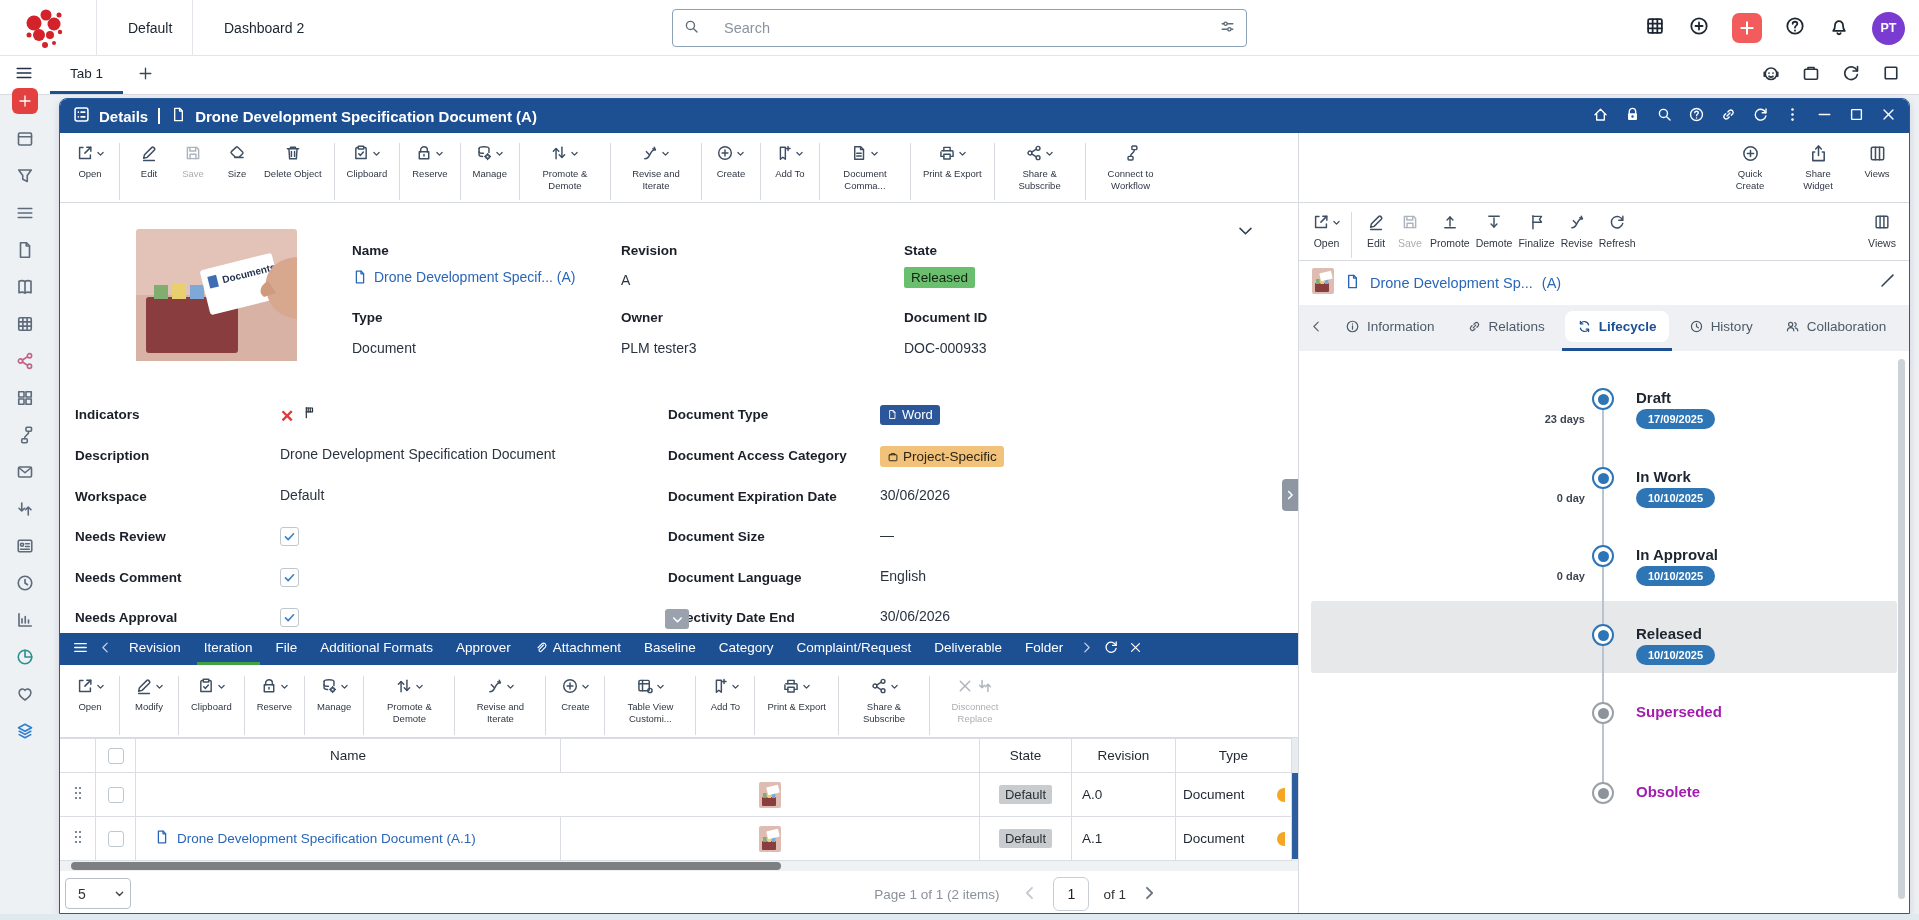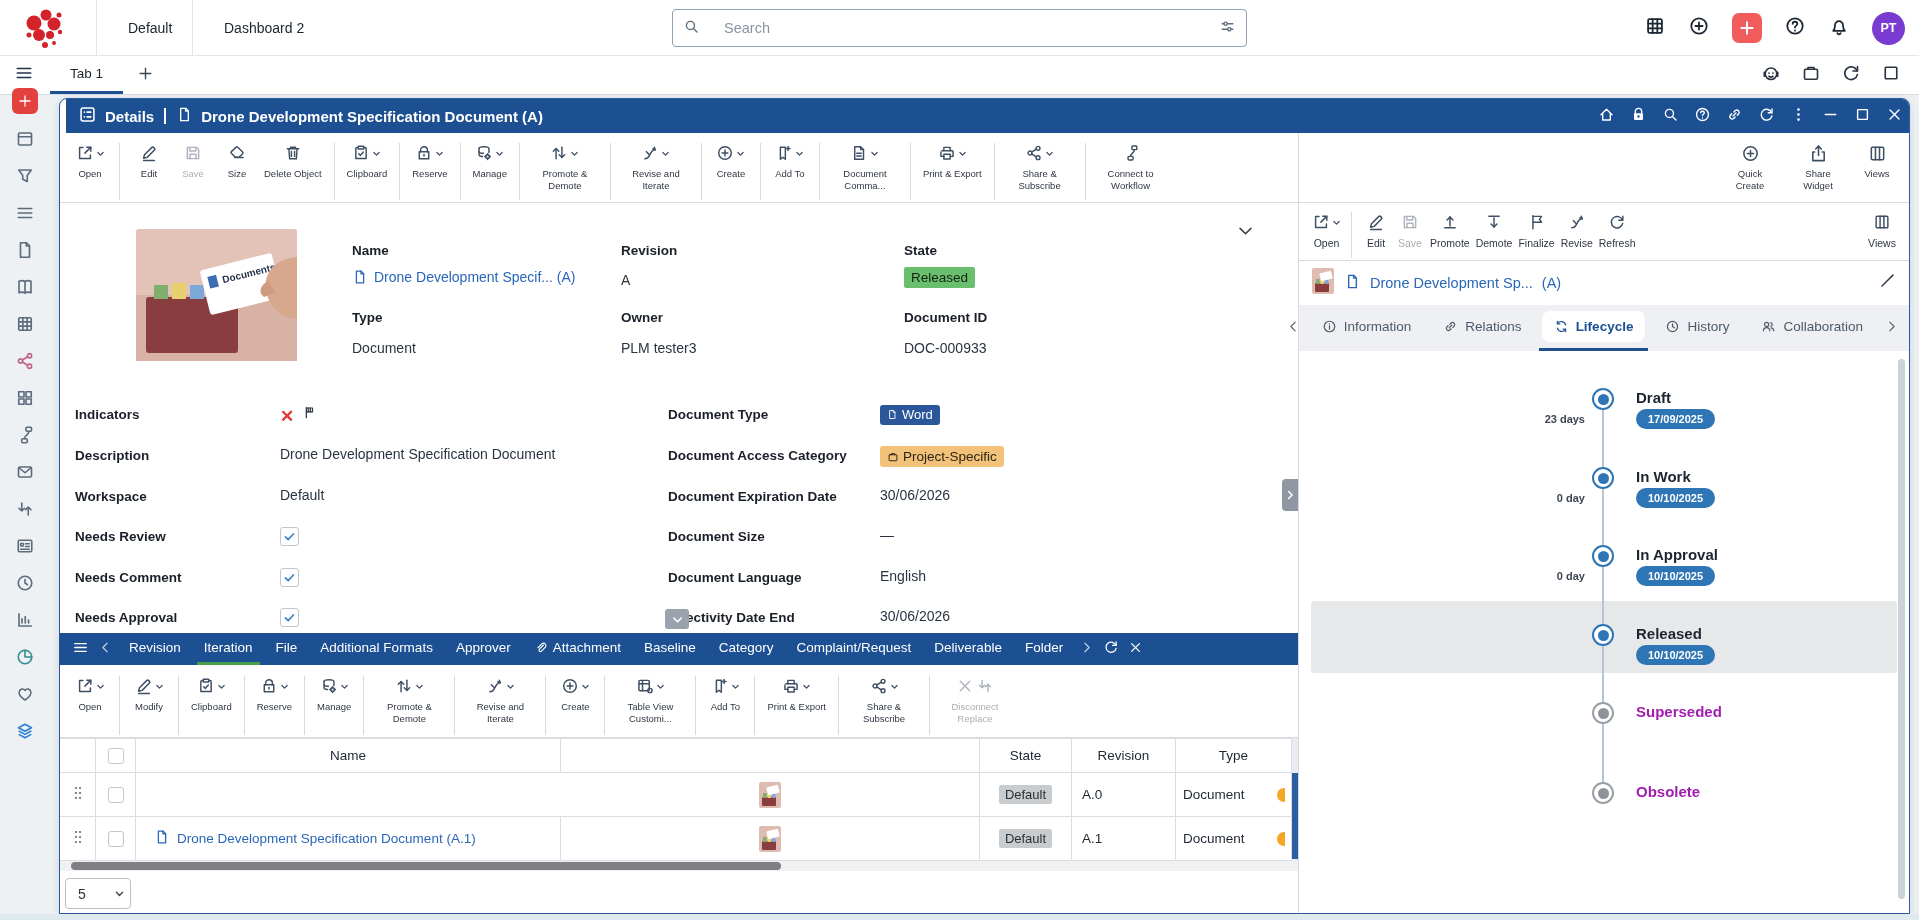--- a/index.html
+++ b/index.html
@@ -27,21 +27,21 @@
   #tab-add { margin-left:14px; color:#3a4654; }
   #tabbar-icons { margin-left:auto; display:flex; gap:20px; padding-right:18px; color:#2a3441; }
 
   
   #rail { position:absolute; left:4px; top:88px; width:42px; display:flex; flex-direction:column; align-items:center; gap:13px; }
   .rail-btn { width:24px; height:24px; display:flex; align-items:center; justify-content:center; color:#5d6b7b; }
   .rail-red { width:26px; height:26px; background:#e34040; border-radius:6px; color:#fff; }
 
   
   #win { position:absolute; left:59px; top:98px; width:1851px; height:816px; background:#fff; border:1px solid #2a5a9e; border-radius:8px 8px 0 0; box-shadow:0 2px 8px rgba(20,40,80,.15); overflow:hidden; }
-  #win-header { position:absolute; left:0; top:0; width:100%; height:34px; background:#1d5093; color:#fff; display:flex; align-items:center; padding:0 12px;margin-left:6px; }
+  #win-header { position:absolute; left:0; top:0; width:100%; height:34px; background:#1d5093; color:#fff; display:flex; align-items:center; padding:0 12px; }
   #win-header .ttl { font-size:15px; font-weight:bold; margin-left:8px; white-space:nowrap; }
   #win-header .sep { width:2px; height:16px; background:#fff; margin:0 10px; }
   #win-hicons { margin-left:auto; display:flex; align-items:center; gap:15px; color:#fff; }
 
   #win-toolbar { position:absolute; left:0; top:34px; width:1238px; height:70px; border-bottom:1px solid #d7dbe0; display:flex; align-items:flex-start; padding:8px 4px 0 8px; overflow:hidden; }
   .tbtn { display:flex; flex-direction:column; align-items:center; gap:5px; min-width:44px; padding:2px 5px; color:#3f4f63; cursor:pointer; }
   .tbtn.dis { opacity:.42; }
   .tic { display:flex; align-items:center; gap:2px; height:20px; }
   .tlb { font-size:9.5px; line-height:1.25; color:#2f3744; text-align:center; max-width:66px; }
   .tdiv { width:1px; align-self:stretch; background:#d7dbe0; margin:2px 7px; }
@@ -96,21 +96,21 @@
   #rp { position:absolute; left:1238px; top:34px; width:611px; height:782px; border-left:1px solid #d7dbe0; background:#fff; }
   #rp-quick { height:70px; border-bottom:1px solid #d7dbe0; display:flex; justify-content:flex-end; align-items:flex-start; gap:10px; padding:8px 12px 0; }
   #rp-quick .tbtn { min-width:40px; }
   #rp-toolbar { height:58px; border-bottom:1px solid #d7dbe0; display:flex; align-items:flex-start; padding:7px 10px 0; }
   #rp-toolbar .tbtn { min-width:34px; padding:2px 3px; }
   #rp-toolbar .tlb { font-size:10.5px; white-space:nowrap; max-width:none; }
   #rp-views { margin-left:auto; }
   #rp-item { height:44px; display:flex; align-items:center; padding:0 12px; gap:9px; }
   #rp-item .ttl { color:#2a66b8; font-size:14.5px; white-space:nowrap; }
   #rp-item .up { margin-left:auto; color:#33404e; }
-  #rp-tabs { height:46px; background:#eef0f3; display:flex; align-items:center; padding:0 6px; gap:2px;justify-content:flex-end; }
+  #rp-tabs { height:46px; background:#eef0f3; display:flex; align-items:center; padding:0 6px; gap:2px; }
   .rtab { height:100%; display:flex; align-items:center; border-bottom:3px solid transparent; padding:0 3px; cursor:pointer; }
   .rtab .pill { display:flex; align-items:center; gap:7px; font-size:13.5px; color:#4d5a68; padding:8px 12px; border-radius:8px; white-space:nowrap; }
   .rtab.on { border-bottom-color:#1d5093; }
   .rtab.on .pill { background:#fff; color:#1d5093; font-weight:bold; }
   #rp-tabs .edge { color:#5a6673; padding:0 4px; }
   #lc { position:relative; height:564px; overflow:hidden; }
   #lc-line { position:absolute; left:303px; width:2px; background:#b9c4d1; }
   .lc-hl { position:absolute; left:12px; width:586px; height:72px; background:#e7e8ea; border-radius:3px; }
   .lc-node { position:absolute; left:293px; width:22px; height:22px; border-radius:50%; border:2px solid #2e75b6; background:#fff; display:flex; align-items:center; justify-content:center; cursor:pointer; }
   .lc-node i { width:11px; height:11px; border-radius:50%; background:#2e75b6; }
@@ -1040,20 +1040,31 @@
         </div>
       <div id="grid-footer">
         <div id="psize">
           <span class="v">5</span>
           <span class="c">
               <svg class="ic" width="11" height="11" viewBox="0 0 16 16" style="stroke-width:2">
                 <path d="M3.4 6.2 8 10.8l4.6-4.6"></path>
               </svg>
             </span>
         </div>
+        <div id="pager">
+          <span class="sumtx">Page 1 of 1 (2 items)</span>
+          <span class="pgchev dis"><svg class="ic" width="18" height="18" viewBox="0 0 16 16" style="stroke-width:1.6">
+                <path d="M9.8 3.4 5.2 8l4.6 4.6"></path>
+              </svg></span>
+          <input id="pageinput" value="1" style="">
+          <span>of 1</span>
+          <span class="pgchev"><svg class="ic" width="18" height="18" viewBox="0 0 16 16" style="stroke-width:1.6">
+                <path d="M6.2 3.4 10.8 8l-4.6 4.6"></path>
+              </svg></span>
+        </div>
       </div>
     </div>
 
     <div id="rp">
       <div id="rp-quick">
           <div class="tbtn">
             <span class="tic">
               <svg class="ic" width="19" height="19" viewBox="0 0 16 16">
                 <circle cx="8" cy="8" r="5.6"></circle>
                 <path d="M8 5.4v5.2M5.4 8h5.2"></path>

